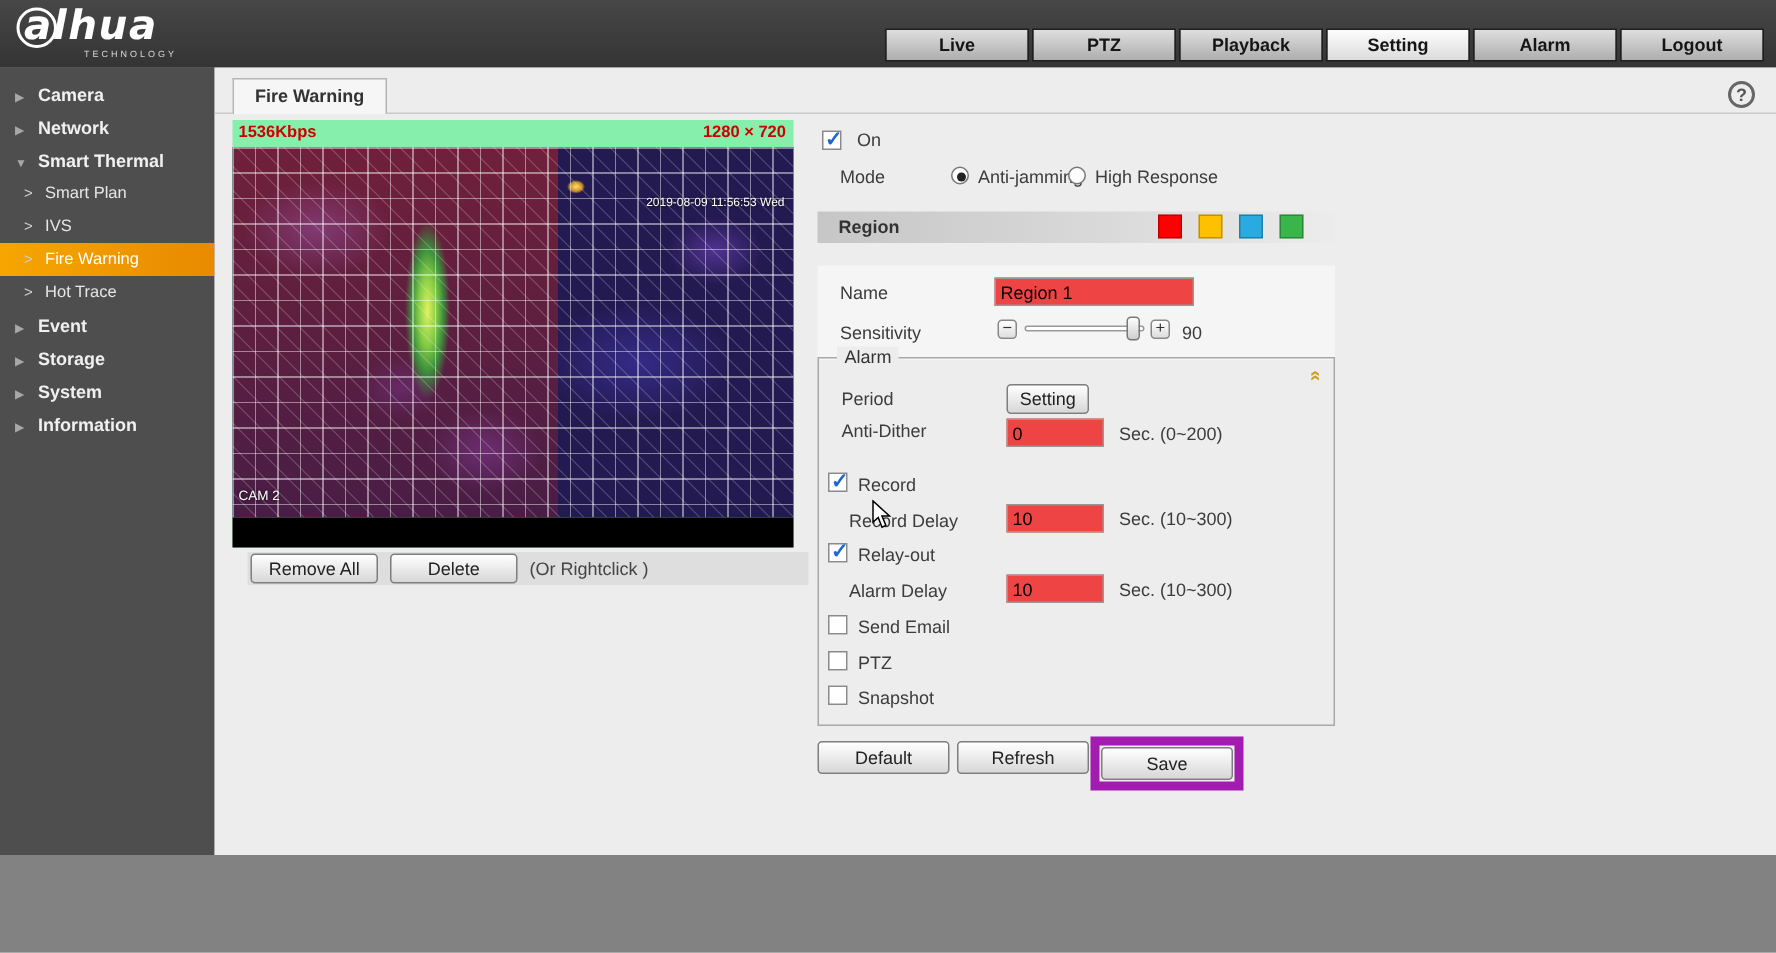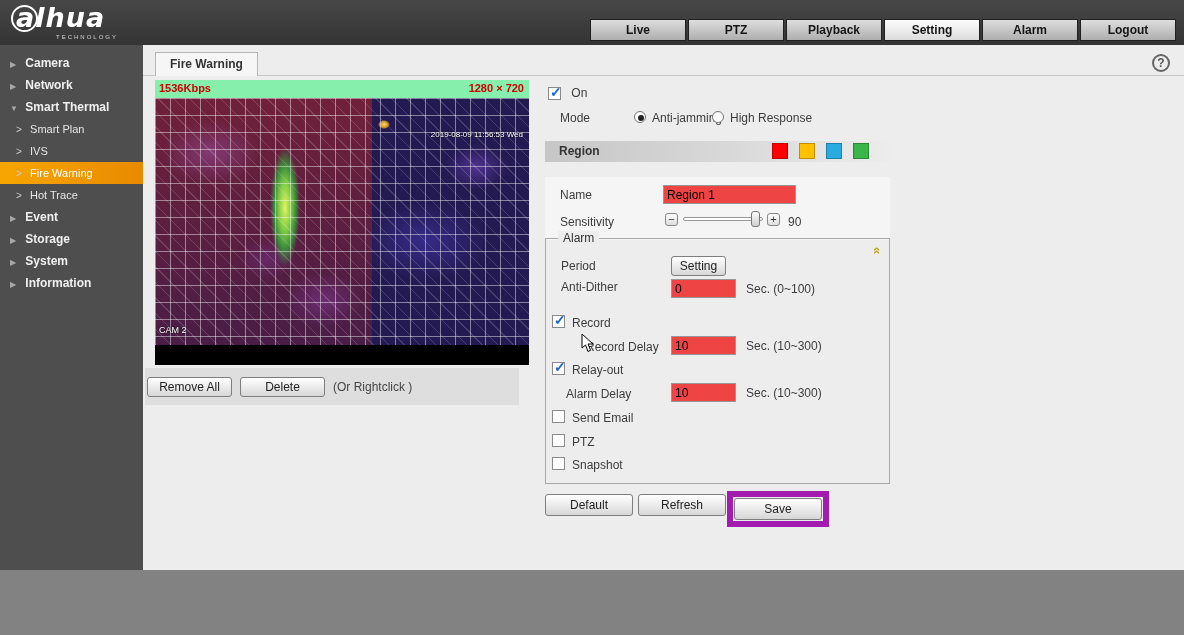--- a/index.html
+++ b/index.html
@@ -60,21 +60,21 @@
     background:radial-gradient(closest-side,#ffe066,#c88a20 70%, rgba(0,0,0,0)); }
   .t-grid { position:absolute; inset:0;
     background:
       repeating-linear-gradient(90deg, rgba(255,255,255,.45) 0 1px, transparent 1px 15px),
       repeating-linear-gradient(180deg, rgba(255,255,255,.45) 0 1px, transparent 1px 17px),
       repeating-linear-gradient(45deg, rgba(255,255,255,.16) 0 1px, transparent 1px 11px); }
   .t-time { position:absolute; right:6px; top:32px; color:#fff; font-size:8px; text-shadow:0 0 2px #000; }
   .t-cam { position:absolute; left:4px; bottom:10px; color:#fff; font-size:9px; text-shadow:0 0 2px #000; }
   .v-bottom { position:absolute; left:0; bottom:0; width:374px; height:20px; background:#000; }
 
-  .video-controls { position:absolute; left:2px; top:323px; width:374px; height:37px; background:#dedede;
+  .video-controls { position:absolute; left:22px; top:323px; width:374px; height:22px; background:#dedede;
                     display:flex; align-items:center; gap:8px; padding:0 2px; }
   .hint { color:#444; font-size:12px; }
 
   
   .btn { display:inline-block; background:linear-gradient(#ffffff,#d7d7d7); border:1px solid #7e7e7e;
          border-radius:3px; font-size:12px; color:#222; text-align:center; cursor:default; }
   .btn.w85 { width:85px; height:20px; line-height:18px; }
   .btn.w88 { width:88px; height:22px; line-height:20px; }
   .btn.w55 { width:55px; height:20px; line-height:18px; }
   .txt { border:1px solid #979797; background:#ef4444; font-size:12px; padding:0 3px; height:19px;
@@ -235,28 +235,28 @@
 
     <div class="alarm-box">
       <span class="alarm-legend">Alarm</span>
       <span class="collapse">«</span>
 
       <span class="lbl abs" style="left:15px; top:20px;">Period</span>
       <div class="btn w55 abs" style="left:125px; top:17px;">Setting</div>
 
       <span class="lbl abs" style="left:15px; top:41px;">Anti-Dither</span>
       <input class="txt abs" style="left: 125px; top: 40px; width: 65px;" value="0">
-      <span class="lbl abs" style="left:200px; top:43px;">Sec. (0~100)</span>
+      <span class="lbl abs" style="left:200px; top:43px;">Sec. (0~200)</span>
 
       <span class="cb checked abs" style="left:6px; top:76px;">
           <span class="mark">✓</span>
         </span>
       <span class="lbl abs" style="left:26px; top:77px;">Record</span>
 
-      <span class="lbl abs" style="left:20px; top:101px;margin-left:20px;">Record Delay</span>
+      <span class="lbl abs" style="left:20px; top:101px;">Record Delay</span>
       <input class="txt abs" style="left: 125px; top: 97px; width: 65px;" value="10">
       <span class="lbl abs" style="left:200px; top:100px;">Sec. (10~300)</span>
 
       <span class="cb checked abs" style="left:6px; top:123px;">
           <span class="mark">✓</span>
         </span>
       <span class="lbl abs" style="left:26px; top:124px;">Relay-out</span>
 
       <span class="lbl abs" style="left:20px; top:148px;">Alarm Delay</span>
       <input class="txt abs" style="left: 125px; top: 144px; width: 65px;" value="10">

